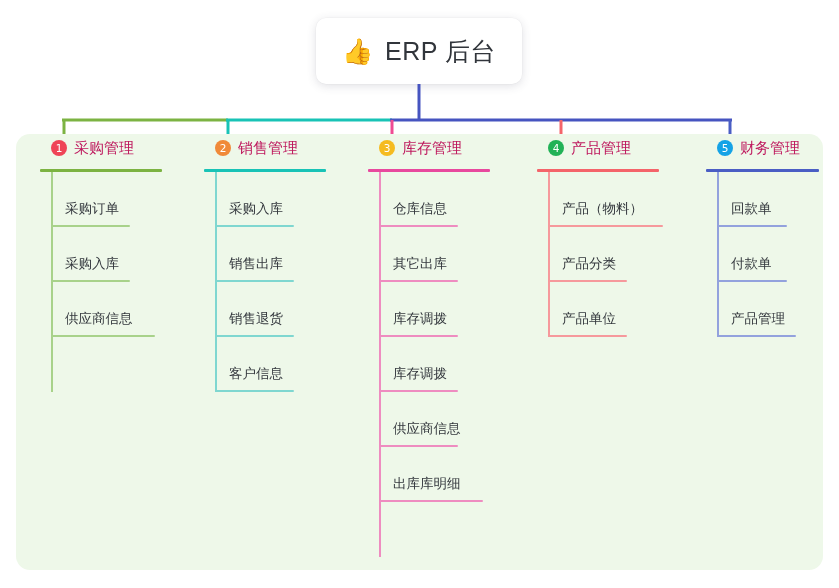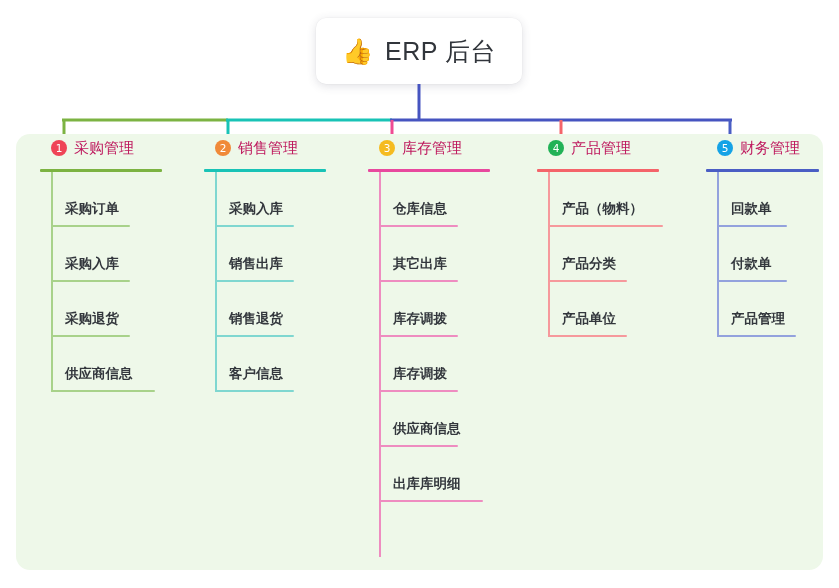--- a/index.html
+++ b/index.html
@@ -43,21 +43,21 @@
     width:16px;height:16px;border-radius:50%;
     display:flex;align-items:center;justify-content:center;
     color:#fff;font-size:10.5px;line-height:1;flex:0 0 auto;
     font-family:"DejaVu Sans",sans-serif;
   }
   .col-title{font-size:15px;color:#be185d;white-space:nowrap;}
   .head-bar{height:3px;border-radius:1px;margin-top:7px;}
 
   .items{position:relative;margin-top:0;}
   .spine{position:absolute;left:11px;top:0;width:2px;}
-  .item{position:relative;height:55px;font-weight:bold;}
+  .item{position:relative;height:55px;}
   .item-label{
     position:absolute;left:25px;bottom:9px;
     font-size:13.5px;color:#33373d;white-space:nowrap;
   }
   .item-rule{position:absolute;left:11px;bottom:0;height:2px;border-radius:1px;}
 </style>
 </head>
 <body>
 
 <div id="root">
@@ -91,24 +91,20 @@
             <div class="spine" style="background: rgb(168, 210, 138); height: 220px;"></div>
             <div class="item">
               <span class="item-label">采购订单</span>
               <div class="item-rule" style="background: rgb(168, 210, 138); width: 79px;"></div>
             </div>
             <div class="item">
               <span class="item-label">采购入库</span>
               <div class="item-rule" style="background: rgb(168, 210, 138); width: 79px;"></div>
             </div>
             <div class="item">
-              <span class="item-label">采购退货</span>
-              <div class="item-rule" style="background: rgb(168, 210, 138); width: 79px;"></div>
-            </div>
-            <div class="item">
               <span class="item-label">供应商信息</span>
               <div class="item-rule" style="background: rgb(168, 210, 138); width: 104px;"></div>
             </div>
           </div>
         </div>
         <div class="col" style="left: 188px; width: 160px;">
           <div class="col-head">
             <span class="badge" style="background: rgb(240, 138, 57);">2</span>
             <span class="col-title">销售管理</span>
           </div>

